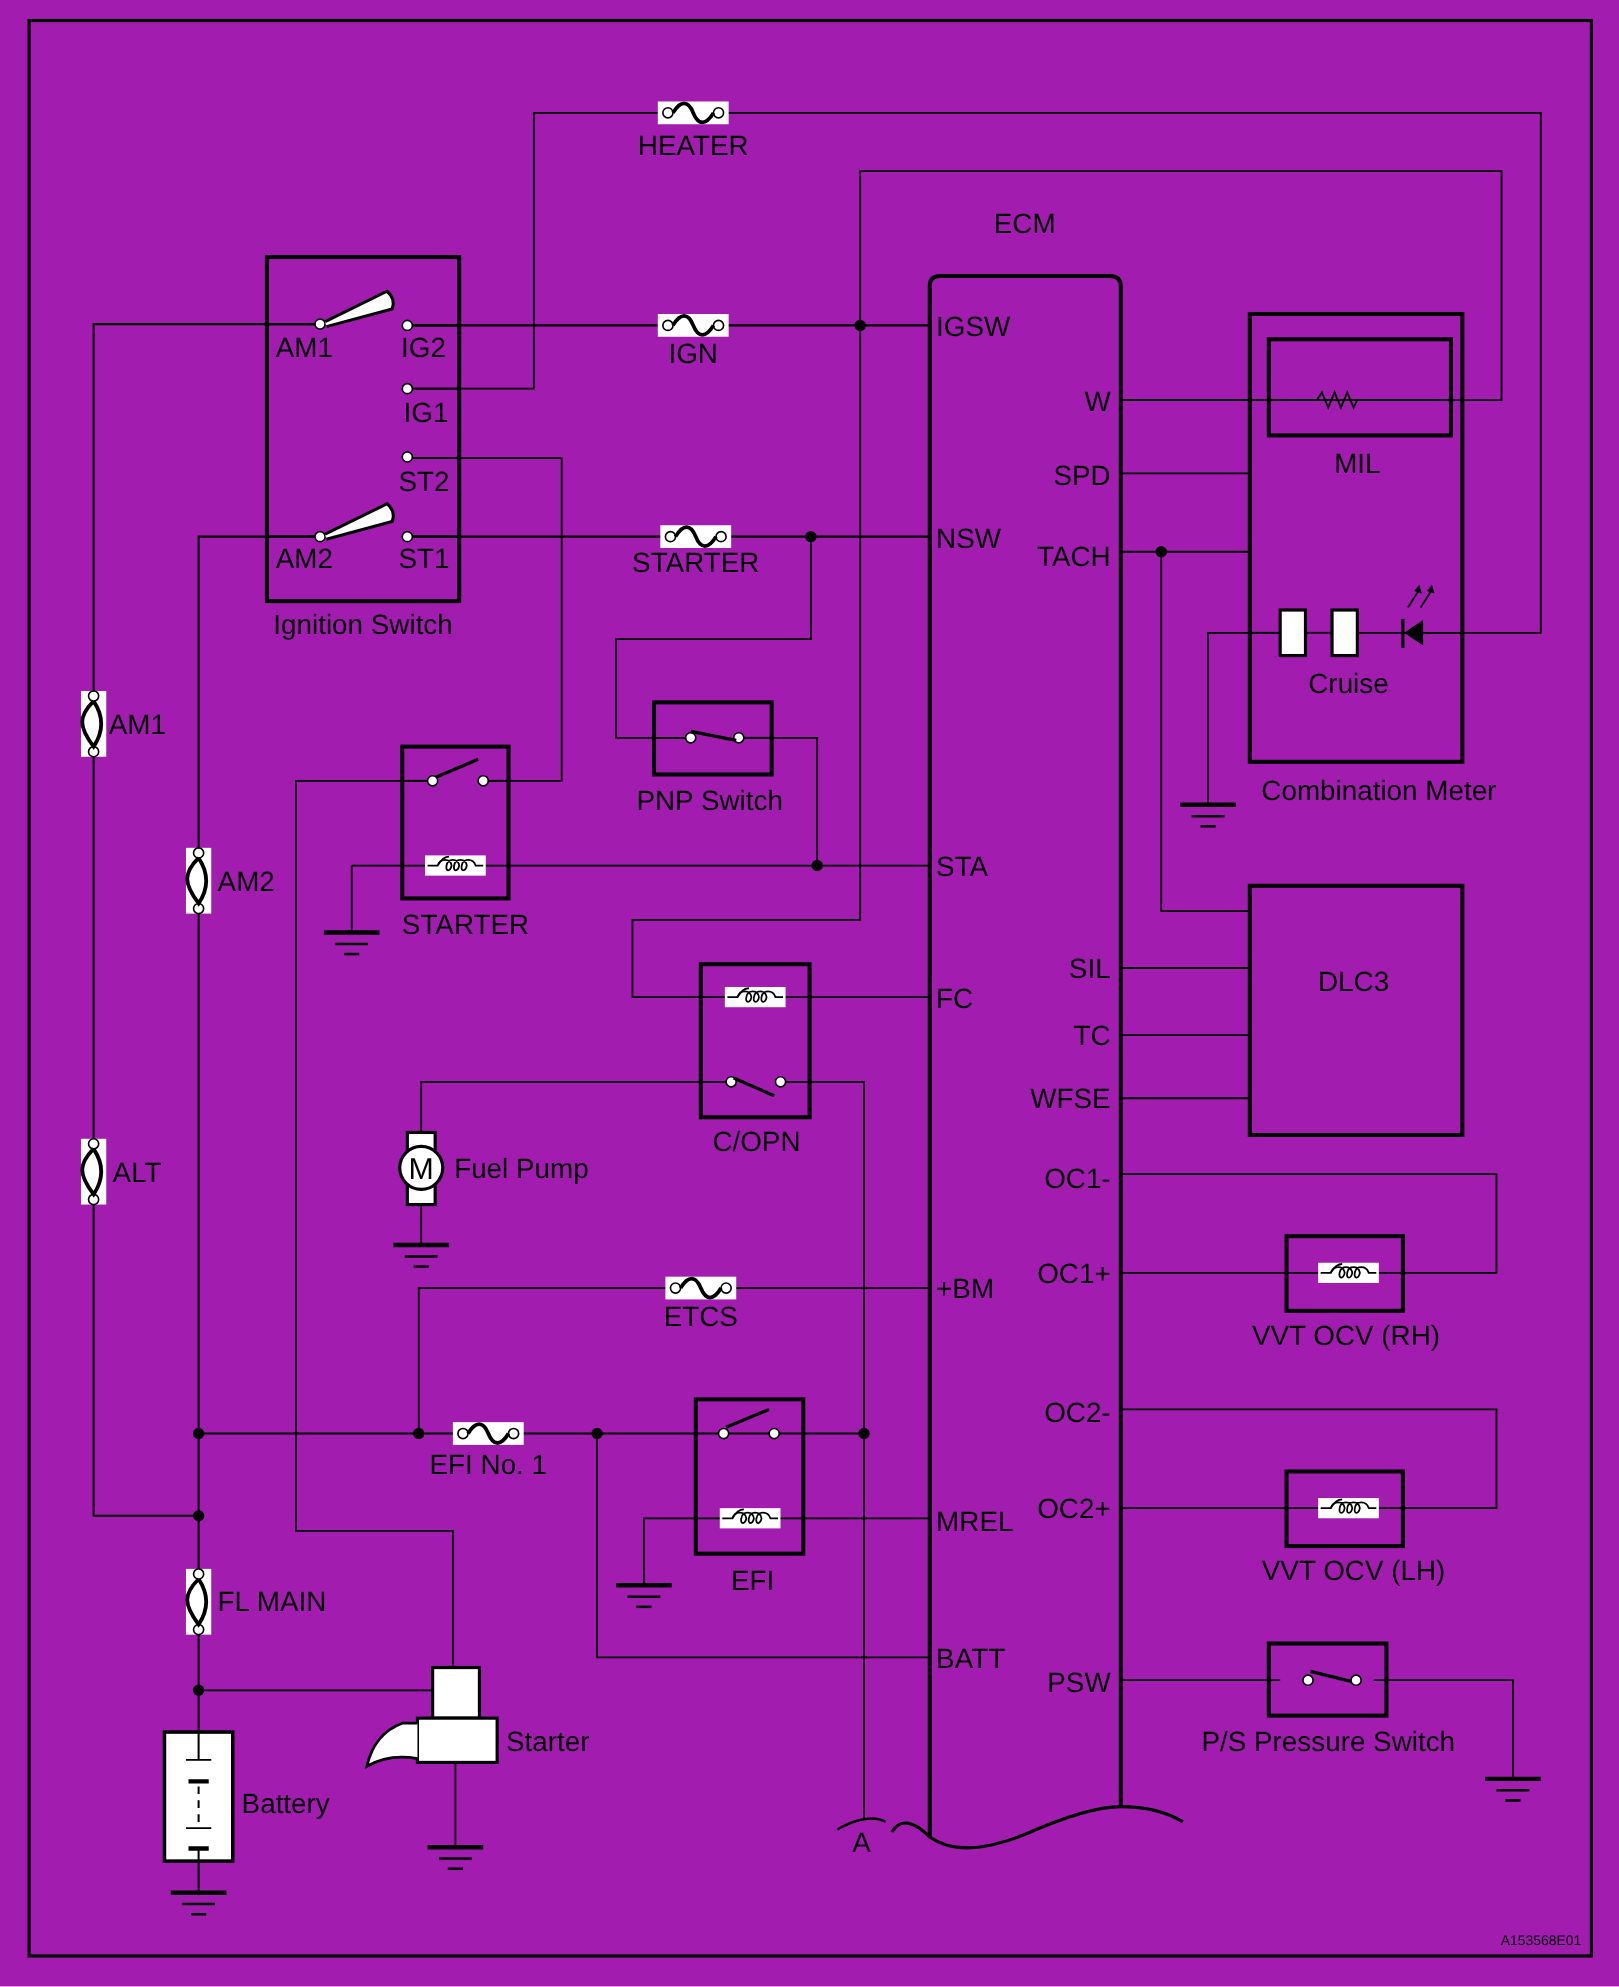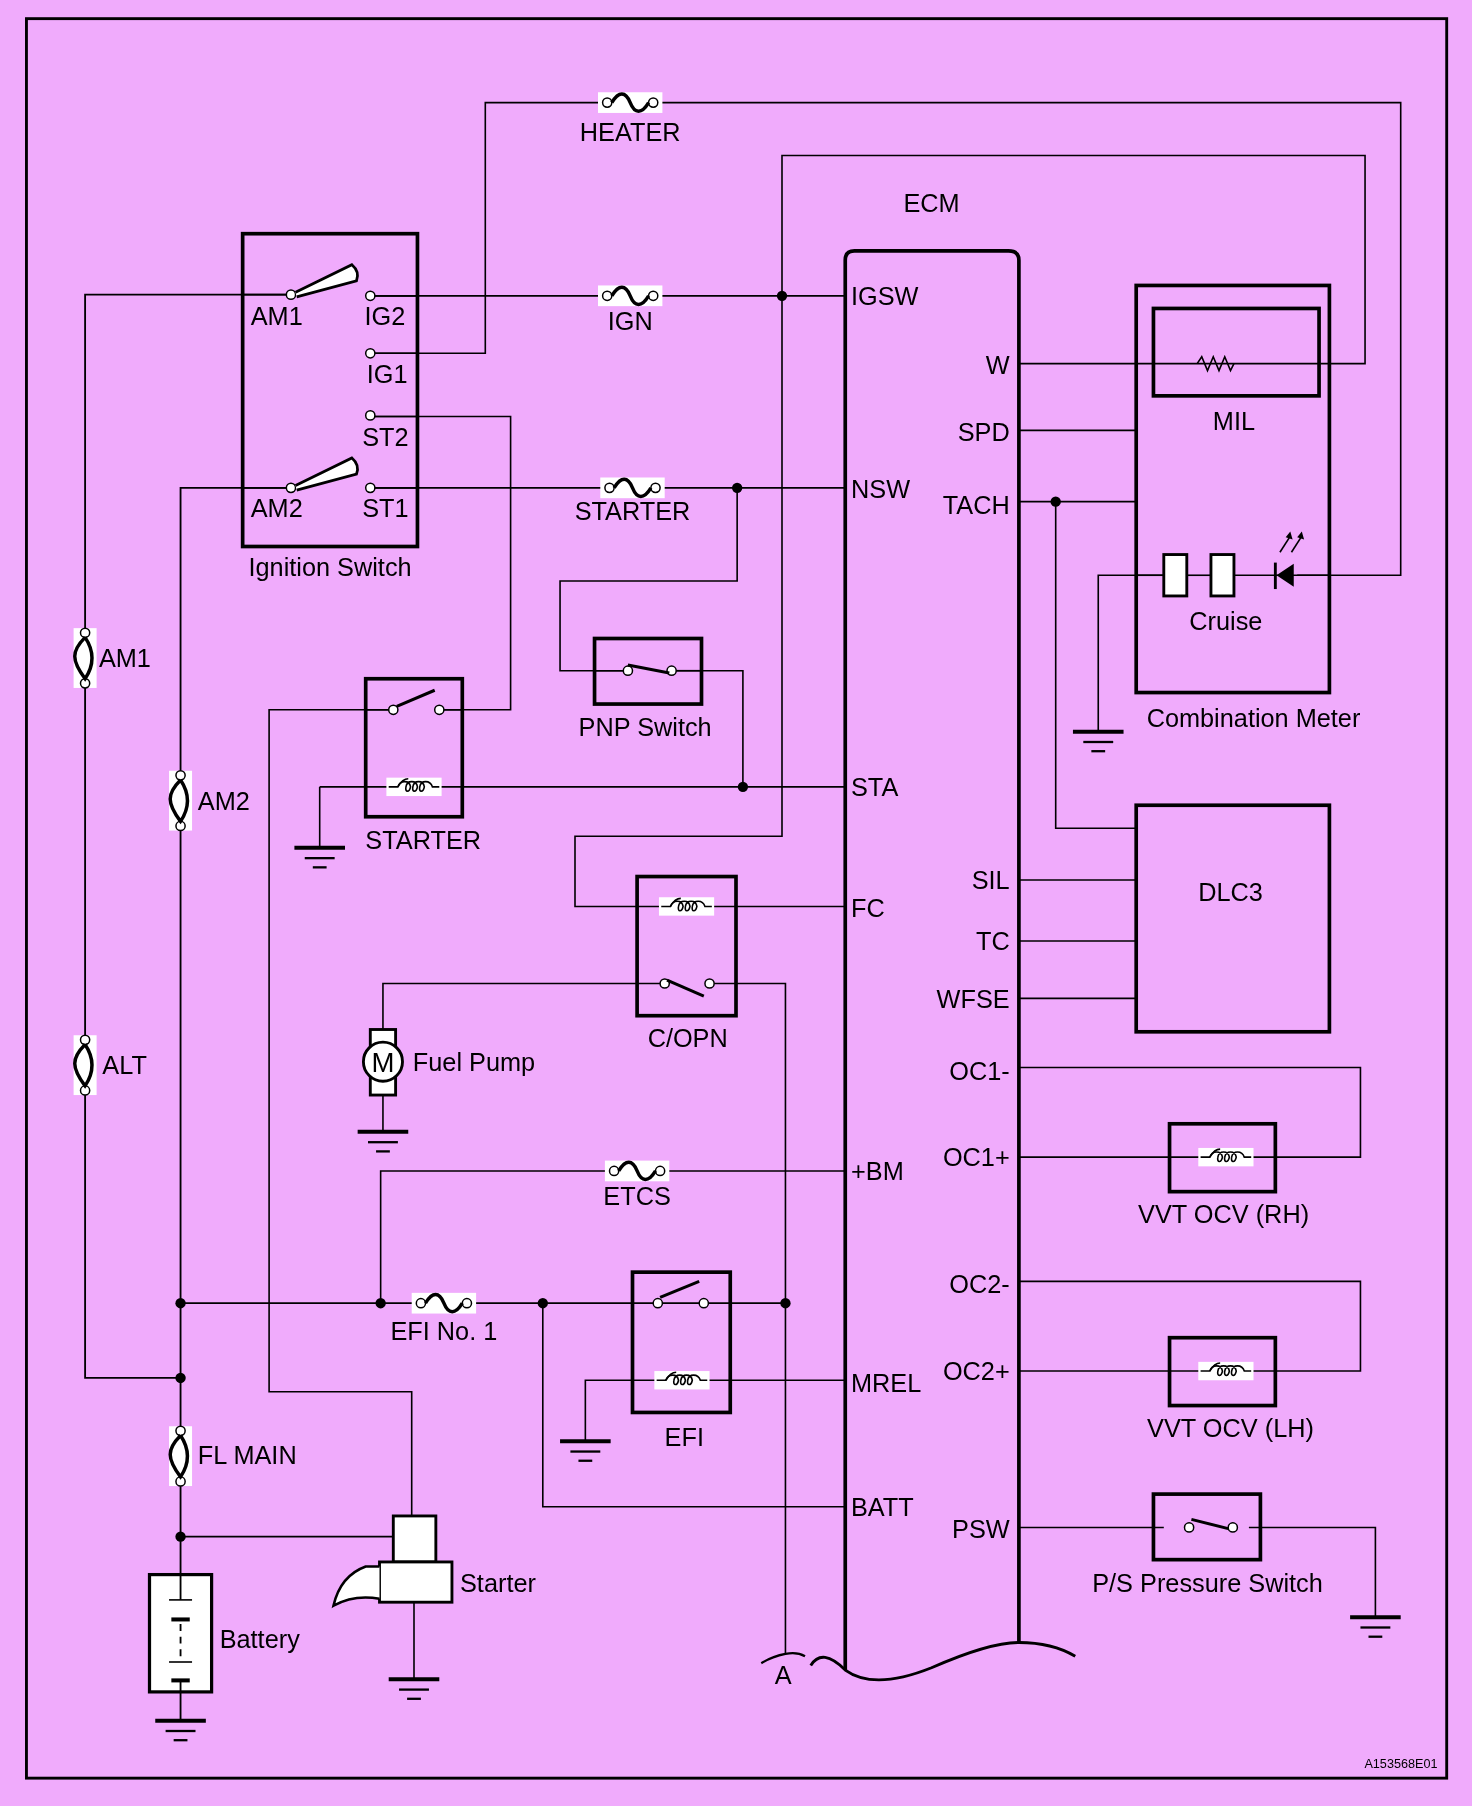--- a/index.html
+++ b/index.html
@@ -1,16 +1,16 @@
 <!DOCTYPE html>
 <html><head>
 <meta charset="utf-8">
 <style>
   html,body{margin:0;padding:0;background:#fff;}
-  #wrap{width:1472px;height:1806px;position:relative;overflow:hidden;background:#f0abfc;}
+  #wrap{width:1472px;height:1806px;position:relative;overflow:hidden;background:#a21caf;}
   svg{display:block;}
   .w{stroke:#000;stroke-width:1.6;fill:none;}
   .boxn{stroke:#000;stroke-width:3.2;fill:none;}
   .thin{stroke:#000;stroke-width:1.4;fill:none;}
   .term{stroke:#000;stroke-width:1.3;fill:#fff;}
   .dot{fill:#000;}
   text{font-family:"Liberation Sans",sans-serif;font-size:22px;fill:#000;}
   .small{font-size:11px;}
 </style>
 </head>

